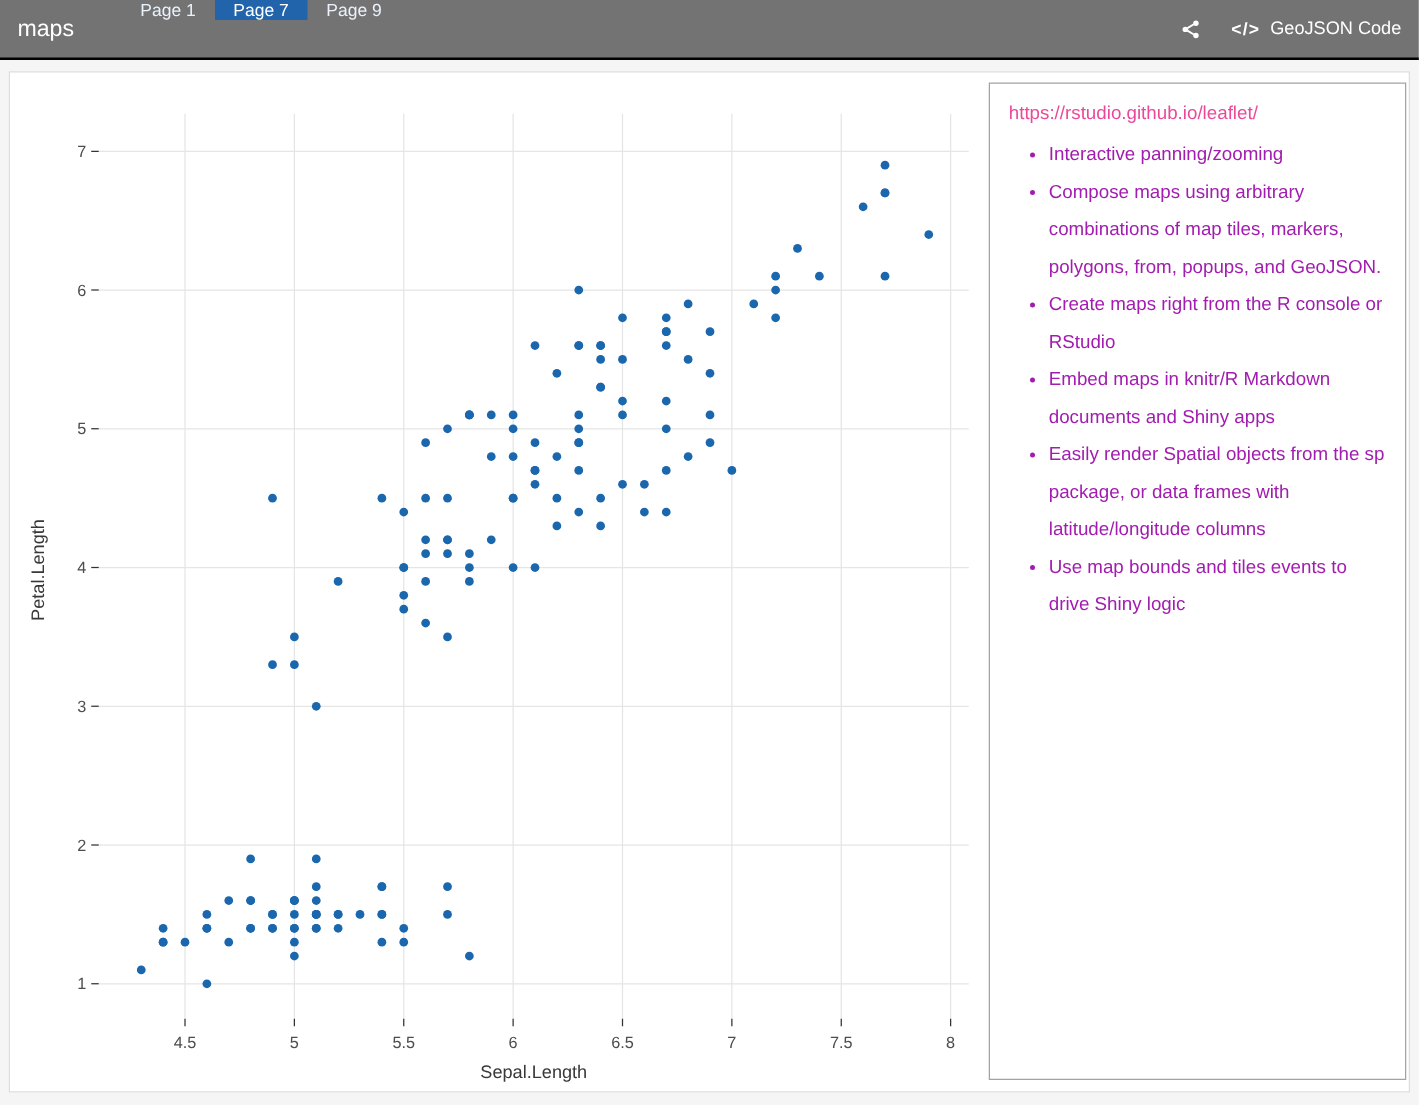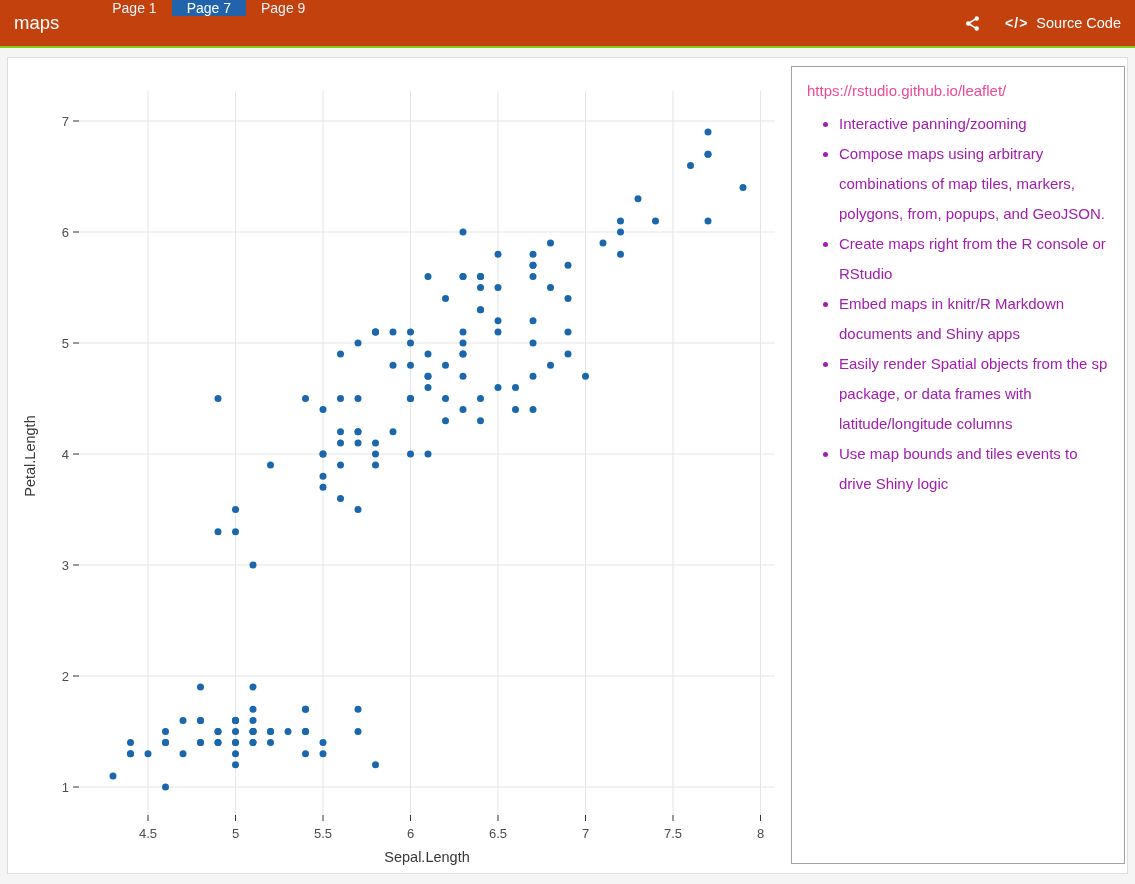--- a/index.html
+++ b/index.html
@@ -5,22 +5,22 @@
   html, body {
     margin: 0; padding: 0;
     width: 1135px; height: 884px;
     background: #f5f5f6;
     font-family: "Liberation Sans", "DejaVu Sans", sans-serif;
     overflow: hidden;
   }
   
   .navbar {
     position: absolute; left: 0; top: 0; right: 0; height: 48px;
-    background: #c2410c;
-    border-bottom: 2px solid #84cc16;
+    background: #737373;
+    border-bottom: 2px solid #000000;
     display: flex; align-items: stretch;
     color: #fff;
     box-sizing: border-box;
   }
   .brand {
     display: flex; align-items: center;
     padding: 0 14px;
     font-size: 18.5px;
     cursor: default;
   }
@@ -96,21 +96,21 @@
     <span class="share-btn">
       <svg width="17" height="17" viewBox="0 0 24 24">
         <path d="M8.4 10.6 L15.6 6.2 M8.4 13.4 L15.6 17.8" stroke="#fff" stroke-width="2.2" fill="none"></path>
         <circle cx="18" cy="5" r="3.1" fill="#fff"></circle>
         <circle cx="6" cy="12" r="3.1" fill="#fff"></circle>
         <circle cx="18" cy="19" r="3.1" fill="#fff"></circle>
       </svg>
     </span>
     <a class="source-link">
       <span class="code-glyph">&lt;/&gt;</span>
-      <span>Source Code</span>
+      <span>GeoJSON Code</span>
     </a>
   </div>
 </div>
 
 <div class="content">
 
   <div class="plot-wrap">
     <svg id="plot-svg" width="790" height="815" viewBox="0 0 790 815">
         <line x1="71" x2="767" y1="729" y2="729" stroke="#e5e5e5" stroke-width="1"></line>
         <line x1="65" x2="71" y1="729" y2="729" stroke="#333" stroke-width="1"></line>

